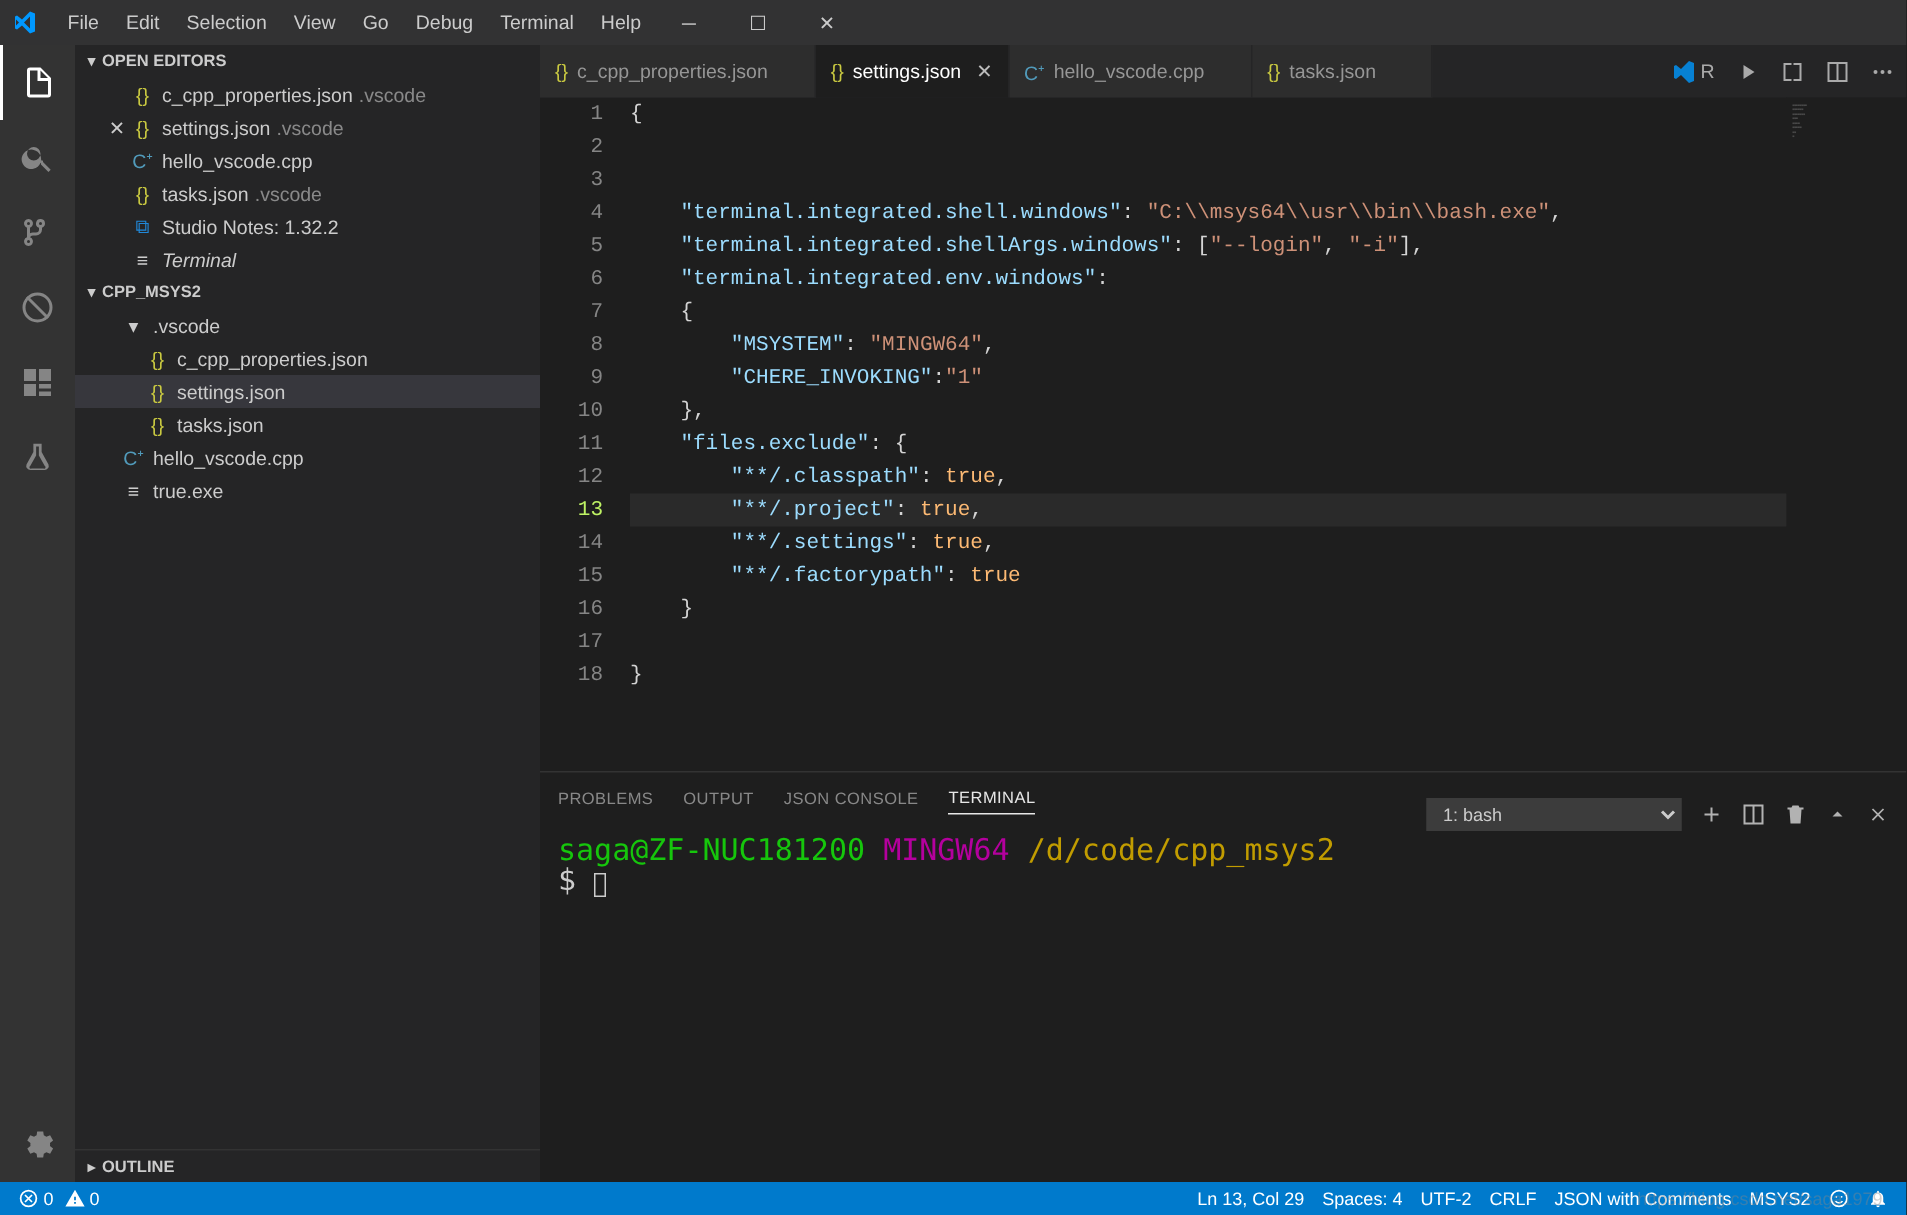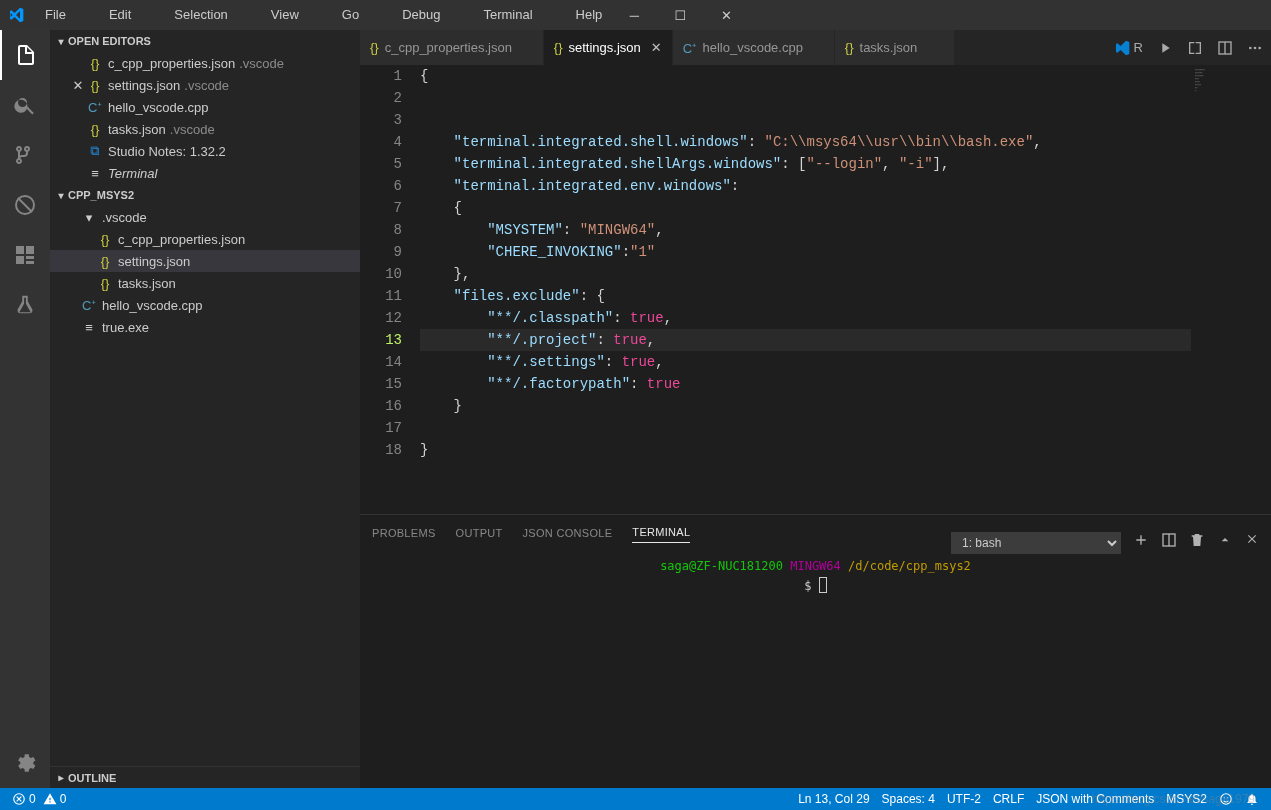--- a/index.html
+++ b/index.html
@@ -21,21 +21,21 @@
   align-items: center;
   padding-left: 8px;
   -webkit-app-region: drag;
 }
 .titlebar-logo {
   width: 16px; height: 16px;
   margin-right: 12px;
   color: #007acc;
   font-weight: bold;
 }
-.titlebar-menu { display: flex; gap: 25px; }
+.titlebar-menu { display: flex; }
 .titlebar-menu-item {
   padding: 0 9px;
   height: 30px;
   line-height: 30px;
   color: #cccccc;
   cursor: pointer;
 }
 .titlebar-title {
   flex: 1;
   text-align: center;
@@ -201,21 +201,21 @@
   background: #1e1e1e;
   opacity: 0.4;
   font-size: 2px;
   line-height: 3px;
   color: #888;
   overflow: hidden;
   padding: 4px;
 }
 .tok-key { color: #9cdcfe; }
 .tok-str { color: #ce9178; }
-.tok-bool { color: #ec4899; }
+.tok-bool { color: #fdba74; }
 .tok-punc { color: #d4d4d4; }
 
 .panel {
   height: 274px;
   border-top: 1px solid #333;
   background: #1e1e1e;
   display: flex;
   flex-direction: column;
 }
 .panel-tabs {
@@ -229,39 +229,39 @@
   font-size: 11px;
   color: #888;
   cursor: pointer;
   letter-spacing: 0.3px;
   padding: 4px 0;
 }
 .panel-tab.active { color: #e7e7e7; border-bottom: 1px solid #e7e7e7; }
 .panel-actions {
   margin-left: auto;
   display: flex;
+  align-items: center;
   gap: 12px;
   margin-top: 20px;
 }
 .panel-select {
   background: #3c3c3c;
   color: #ccc;
   border: 1px solid #3c3c3c;
   font-size: 12px;
   padding: 2px 6px;
   width: 170px;
 }
 .panel-actions .pbtn { cursor: pointer; color: #ccc; opacity: 0.85; }
 .terminal-body {
   flex: 1;
   padding: 6px 12px;
   font-family: Consolas, monospace;
-  font-size: 12px;
+  font-size: 20px;
   line-height: 20px;
-  text-align: center;
 }
 .term-green { color: #16c60c; }
 .term-mag { color: #b4009e; }
 .term-yellow { color: #c19c00; }
 .term-cursor {
   display: inline-block;
   width: 8px; height: 16px;
   border: 1px solid #ccc;
   vertical-align: text-bottom;
 }

